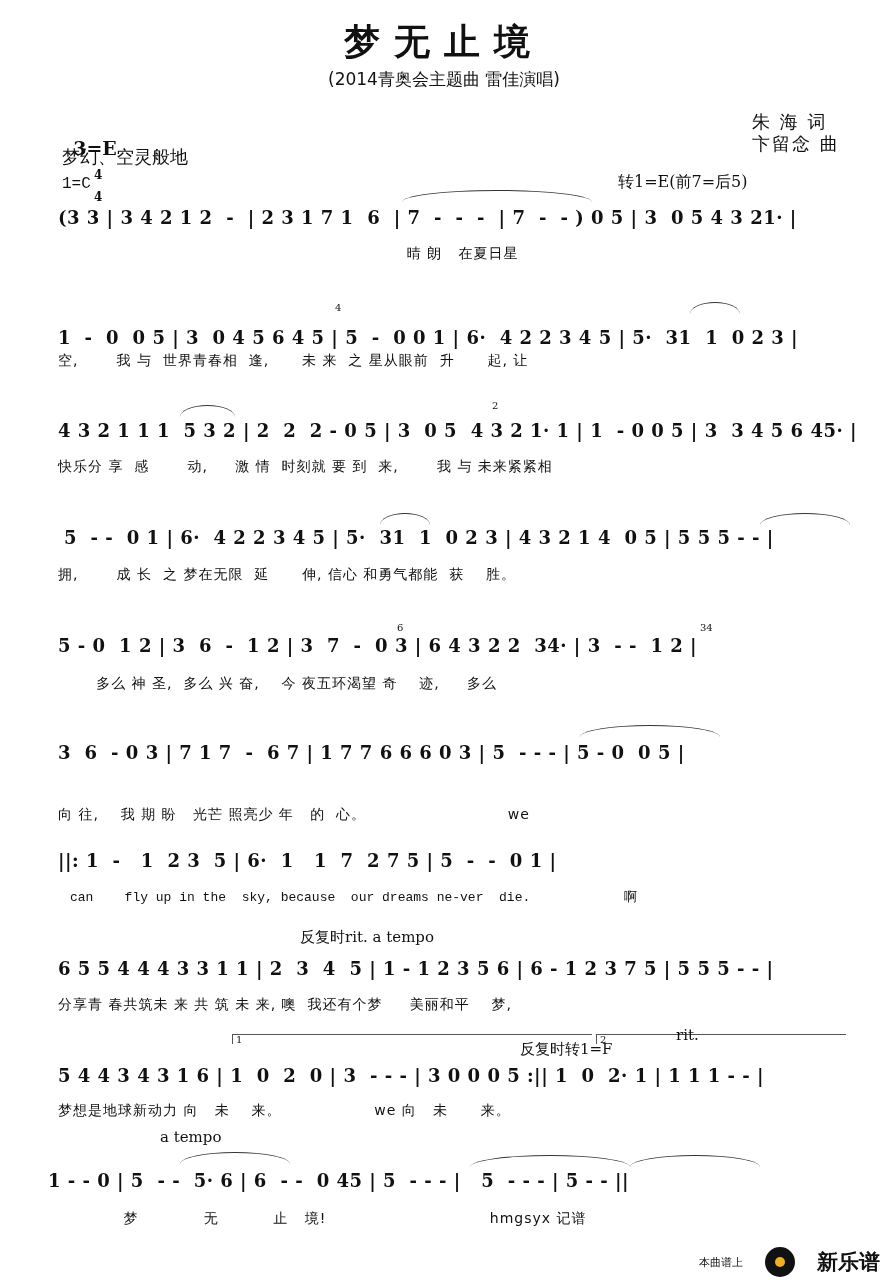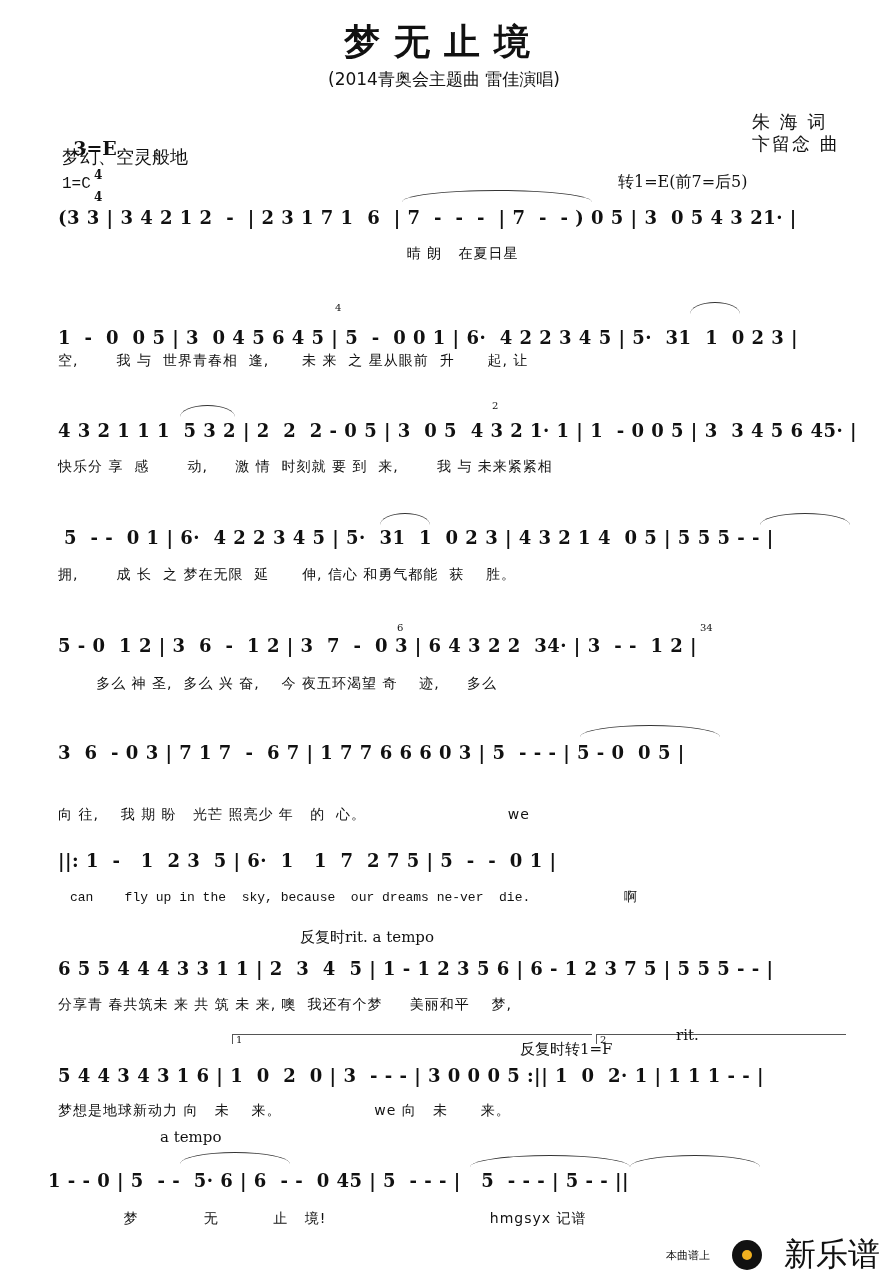--- a/index.html
+++ b/index.html
@@ -17,21 +17,21 @@
   .notes { font-family:"DejaVu Serif", serif; font-weight:bold; font-size:18px; letter-spacing:0.5px; }
   .lyrics { font-family:"DejaVu Sans", sans-serif; font-size:14px; letter-spacing:1px; }
   .lyrics-en { font-family:Liberation Mono, monospace; font-size:13px; }
   .annot { font-family:"DejaVu Serif", serif; font-size:15px; }
   .slur { position:absolute; border-top:1.5px solid #333; border-radius:50% 50% 0 0 / 100% 100% 0 0; height:12px; }
   .bracket { position:absolute; border-top:1.5px solid #555; border-left:1.5px solid #555; height:10px; }
   .logo { right:8px; bottom:6px; display:flex; align-items:center; gap:22px; }
   .logo-small { font-size:11px; font-family:"DejaVu Sans", sans-serif; }
   .logo-disc { width:30px; height:30px; border-radius:50%; background:#111; position:relative; }
   .logo-disc::after { content:""; position:absolute; left:10px; top:10px; width:10px; height:10px; border-radius:50%; background:#f0b020; }
-  .logo-big { font-size:32px; font-weight:normal; font-family:"DejaVu Sans", sans-serif; }
+  .logo-big { font-size:21px; font-weight:bold; font-family:"DejaVu Sans", sans-serif; }
 </style>
 </head>
 <body>
 
 <div class="abs title">梦无止境</div>
 <div class="abs subtitle">(2014青奥会主题曲 雷佳演唱)</div>
 
 <div class="abs key">
   <span>3=E</span>
   <span class="frac">

